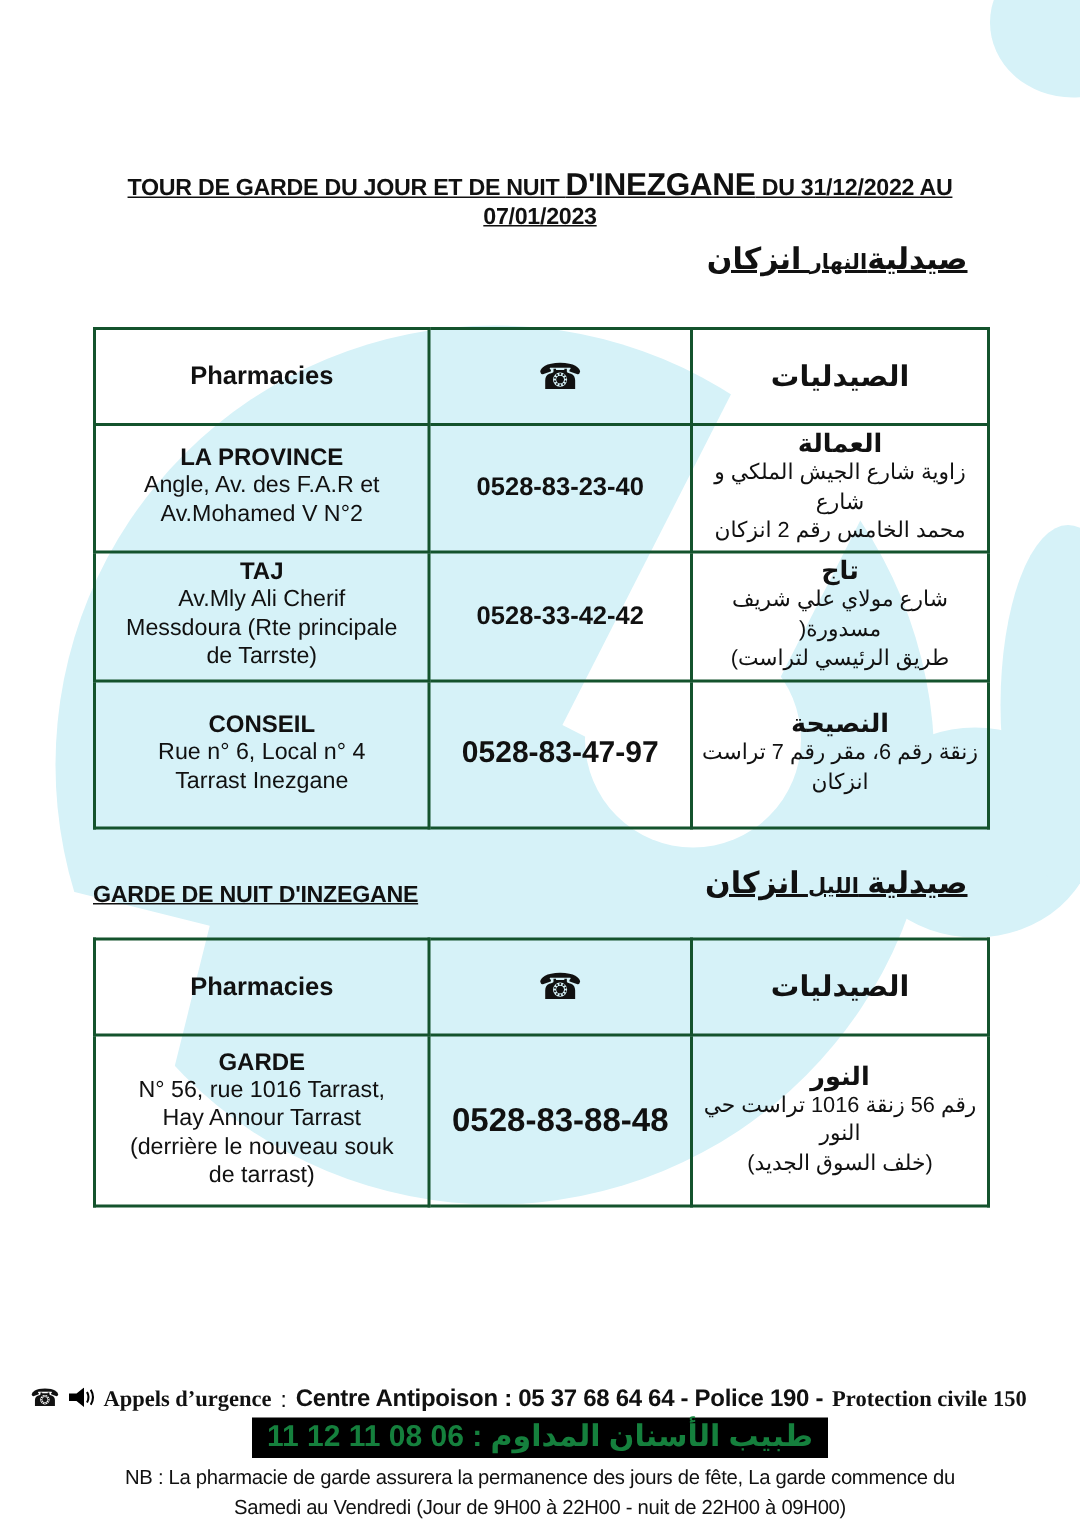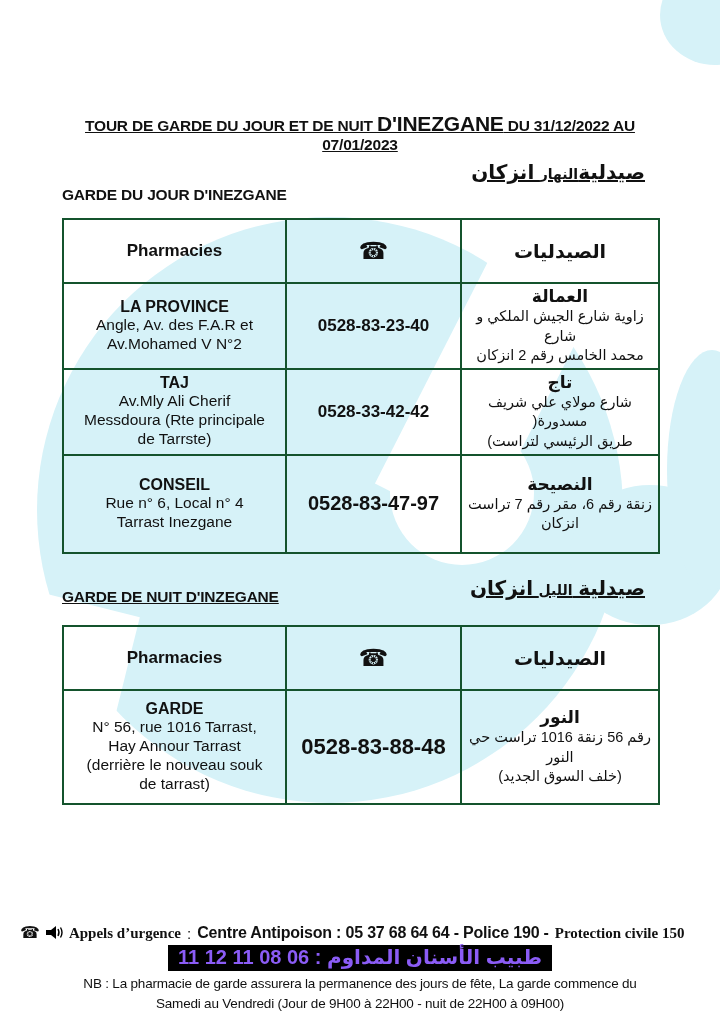--- a/index.html
+++ b/index.html
@@ -76,21 +76,21 @@
   .emergency {
     display:flex; align-items:center; justify-content:flex-start;
     padding:0 20px; gap:6px; font-size:15px; white-space:nowrap;
   }
   .emergency .serif { font-family:"Liberation Serif","DejaVu Serif",serif; font-weight:bold; }
   .emergency .sans  { font-weight:bold; font-size:16px; letter-spacing:-0.2px; }
   .icon-phone { font-size:16px; line-height:1; }
   .icon-speaker { display:inline-block; }
   .banner-wrap { margin-top:3px; }
   .banner {
-    display:inline-block; background:#000000; color:#8b5cf6;
+    display:inline-block; background:#000000; color:#15803d;
     font-weight:bold; font-size:20px; padding:0 10px 2px 10px;
     direction:rtl; letter-spacing:0.5px;
   }
   .nb {
     margin-top:3px; font-size:13.5px; line-height:1.45;
     letter-spacing:-0.2px;
   }
 </style>
 </head>
 <body>
@@ -106,21 +106,20 @@
     <circle cx="462" cy="493" r="72" fill="#ffffff"></circle>
     <rect x="0" y="600" width="110" height="260" transform="rotate(14 55 730)" fill="#ffffff"></rect>
   </svg>
 
   <div class="content">
 
     <div class="doc-title">
       <span>TOUR DE GARDE DU JOUR ET DE NUIT </span><span class="big">D'INEZGANE</span><span> DU  31/12/2022 AU 07/01/2023</span>
     </div>
 
-    <div class="sec-fr day">GARDE DU JOUR D'INEZGANE</div>
     <div class="sec-ar day"><span>صيدلية</span><span class="small">النهار</span><span> انزكان</span></div>
 
     <table class="garde day">
       <colgroup>
           <col style="width:223px">
           <col style="width:175px">
           <col style="width:198px">
         </colgroup>
       <tbody>
           <tr class="hrow">

